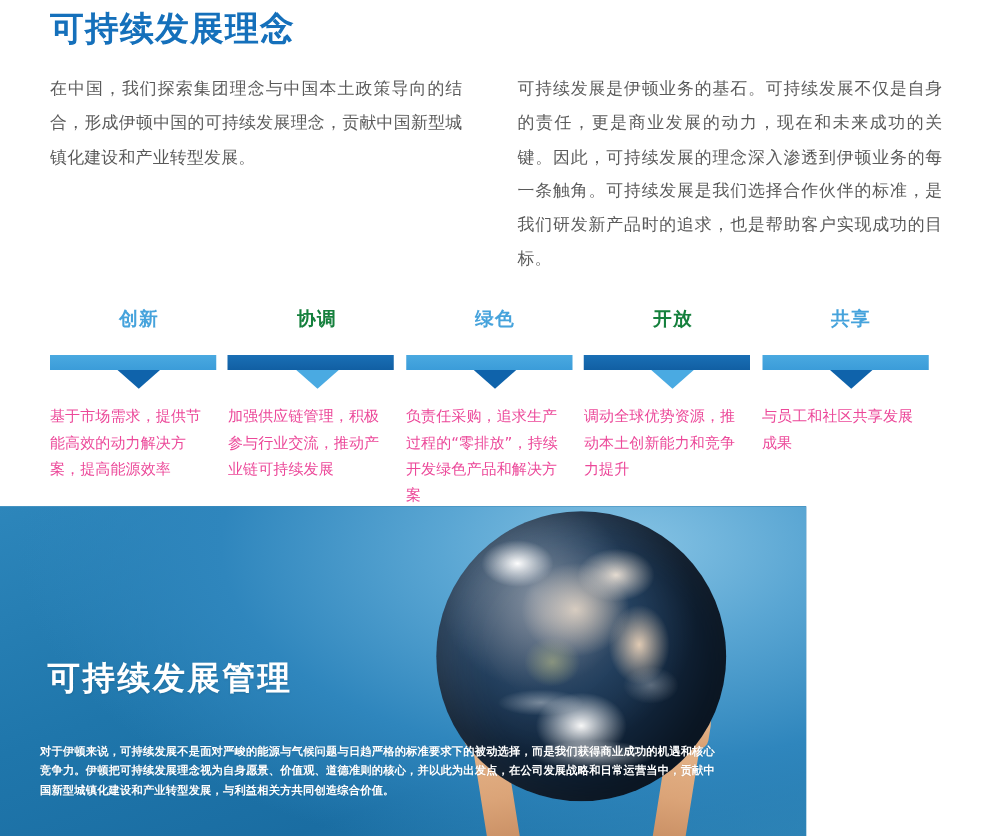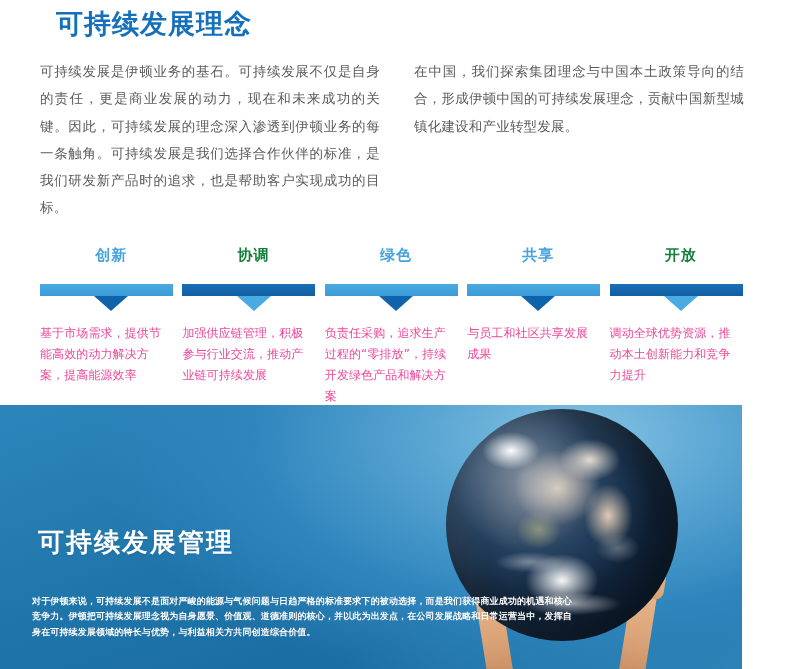--- a/index.html
+++ b/index.html
@@ -10,21 +10,21 @@
     font-family: "DejaVu Sans", "Liberation Sans", sans-serif;
     overflow: hidden;
   }
   .page { position: relative; width: 790px; height: 669px; background:#fff; }
 
   
   .top-section { padding: 0; }
 
   .page-title {
     position: absolute;
-    left: 56px; top: 6px;
+    left: 40px; top: 6px;
     font-size: 27px;
     font-weight: 700;
     color: #1570bb;
     letter-spacing: 1px;
     line-height: 1.3;
   }
 
   .intro-cols {
     position: absolute;
     left: 40px; top: 58px;
@@ -86,24 +86,23 @@
   .bar-dark  { background: linear-gradient(to bottom, #1a6fb5, #115fa3); }
   .arrow-dark  { border-top: 15px solid #0f63ab; }
   .arrow-light { border-top: 15px solid #4aaae2; }
   .head-light { color: #46a3dc; }
   .head-dark  { color: #15803d; }
 
   
   .banner {
     position: absolute;
     left: 0; top: 405px;
-    width: 742px; height: 264px;
+    width: 645px; height: 264px;
     overflow: hidden;
     background: linear-gradient(120deg, #3487b8 0%, #2078ae 28%, #1b6fa5 55%, #1a6fa6 75%, #2b83b6 100%);
-    font-family: Liberation Mono, monospace;
   }
   .sky {
     position: absolute; inset: 0;
     background:
       radial-gradient(ellipse 680px 360px at 78% 12%, #86c3e4 0%, #5aa6d3 22%, #2f86bd 48%, rgba(31,118,170,0) 72%),
       linear-gradient(160deg, #2d86bb 0%, #1f76ab 40%, #1a6da2 70%, #2c82b4 100%);
   }
   .banner-title {
     position: absolute;
     left: 38px; top: 120px;
@@ -178,25 +177,25 @@
 </head>
 <body>
 
 <div class="page">
 
   <div class="top-section">
 
     <h1 class="page-title">可持续发展理念</h1>
 
     <div class="intro-cols">
+      <div class="intro-col right">
+        <p>在中国，我们探索集团理念与中国本土政策导向的结合，形成伊顿中国的可持续发展理念，贡献中国新型城镇化建设和产业转型发展。</p>
+      </div>
       <div class="intro-col left">
         <p>可持续发展是伊顿业务的基石。可持续发展不仅是自身的责任，更是商业发展的动力，现在和未来成功的关键。因此，可持续发展的理念深入渗透到伊顿业务的每一条触角。可持续发展是我们选择合作伙伴的标准，是我们研发新产品时的追求，也是帮助客户实现成功的目标。</p>
-      </div>
-      <div class="intro-col right">
-        <p>在中国，我们探索集团理念与中国本土政策导向的结合，形成伊顿中国的可持续发展理念，贡献中国新型城镇化建设和产业转型发展。</p>
       </div>
     </div>
 
     <div class="pillars">
 
       <div class="pillar">
         <div class="pillar-head head-light">创新</div>
         <div class="pillar-bar bar-light"></div>
         <div class="pillar-arrow arrow-dark"></div>
         <div class="pillar-desc">基于市场需求，提供节能高效的动力解决方案，提高能源效率</div>
@@ -210,43 +209,43 @@
       </div>
 
       <div class="pillar">
         <div class="pillar-head head-light">绿色</div>
         <div class="pillar-bar bar-light"></div>
         <div class="pillar-arrow arrow-dark"></div>
         <div class="pillar-desc">负责任采购，追求生产过程的“零排放”，持续开发绿色产品和解决方案</div>
       </div>
 
       <div class="pillar">
+        <div class="pillar-head head-dark">开放</div>
+        <div class="pillar-bar bar-dark"></div>
+        <div class="pillar-arrow arrow-light"></div>
+        <div class="pillar-desc">调动全球优势资源，推动本土创新能力和竞争力提升</div>
+      </div>
+
+      <div class="pillar">
         <div class="pillar-head head-light">共享</div>
         <div class="pillar-bar bar-light"></div>
         <div class="pillar-arrow arrow-dark"></div>
         <div class="pillar-desc">与员工和社区共享发展成果</div>
-      </div>
-
-      <div class="pillar">
-        <div class="pillar-head head-dark">开放</div>
-        <div class="pillar-bar bar-dark"></div>
-        <div class="pillar-arrow arrow-light"></div>
-        <div class="pillar-desc">调动全球优势资源，推动本土创新能力和竞争力提升</div>
       </div>
 
     </div>
   </div>
 
   <div class="banner">
     <div class="sky"></div>
 
     <div class="globe-wrap">
       <div class="hand left"></div>
       <div class="hand right"></div>
       <div class="globe"></div>
     </div>
 
     <h2 class="banner-title">可持续发展管理</h2>
 
-    <p class="banner-body">对于伊顿来说，可持续发展不是面对严峻的能源与气候问题与日趋严格的标准要求下的被动选择，而是我们获得商业成功的机遇和核心竞争力。伊顿把可持续发展理念视为自身愿景、价值观、道德准则的核心，并以此为出发点，在公司发展战略和日常运营当中，发挥自身在可持续发展领域的特长与优势，与利益相关方共同创造综合价值。</p>
+    <p class="banner-body">对于伊顿来说，可持续发展不是面对严峻的能源与气候问题与日趋严格的标准要求下的被动选择，而是我们获得商业成功的机遇和核心竞争力。伊顿把可持续发展理念视为自身愿景、价值观、道德准则的核心，并以此为出发点，在公司发展战略和日常运营当中，贡献中国新型城镇化建设和产业转型发展，与利益相关方共同创造综合价值。</p>
   </div>
 
 </div>
 
 </body></html>

